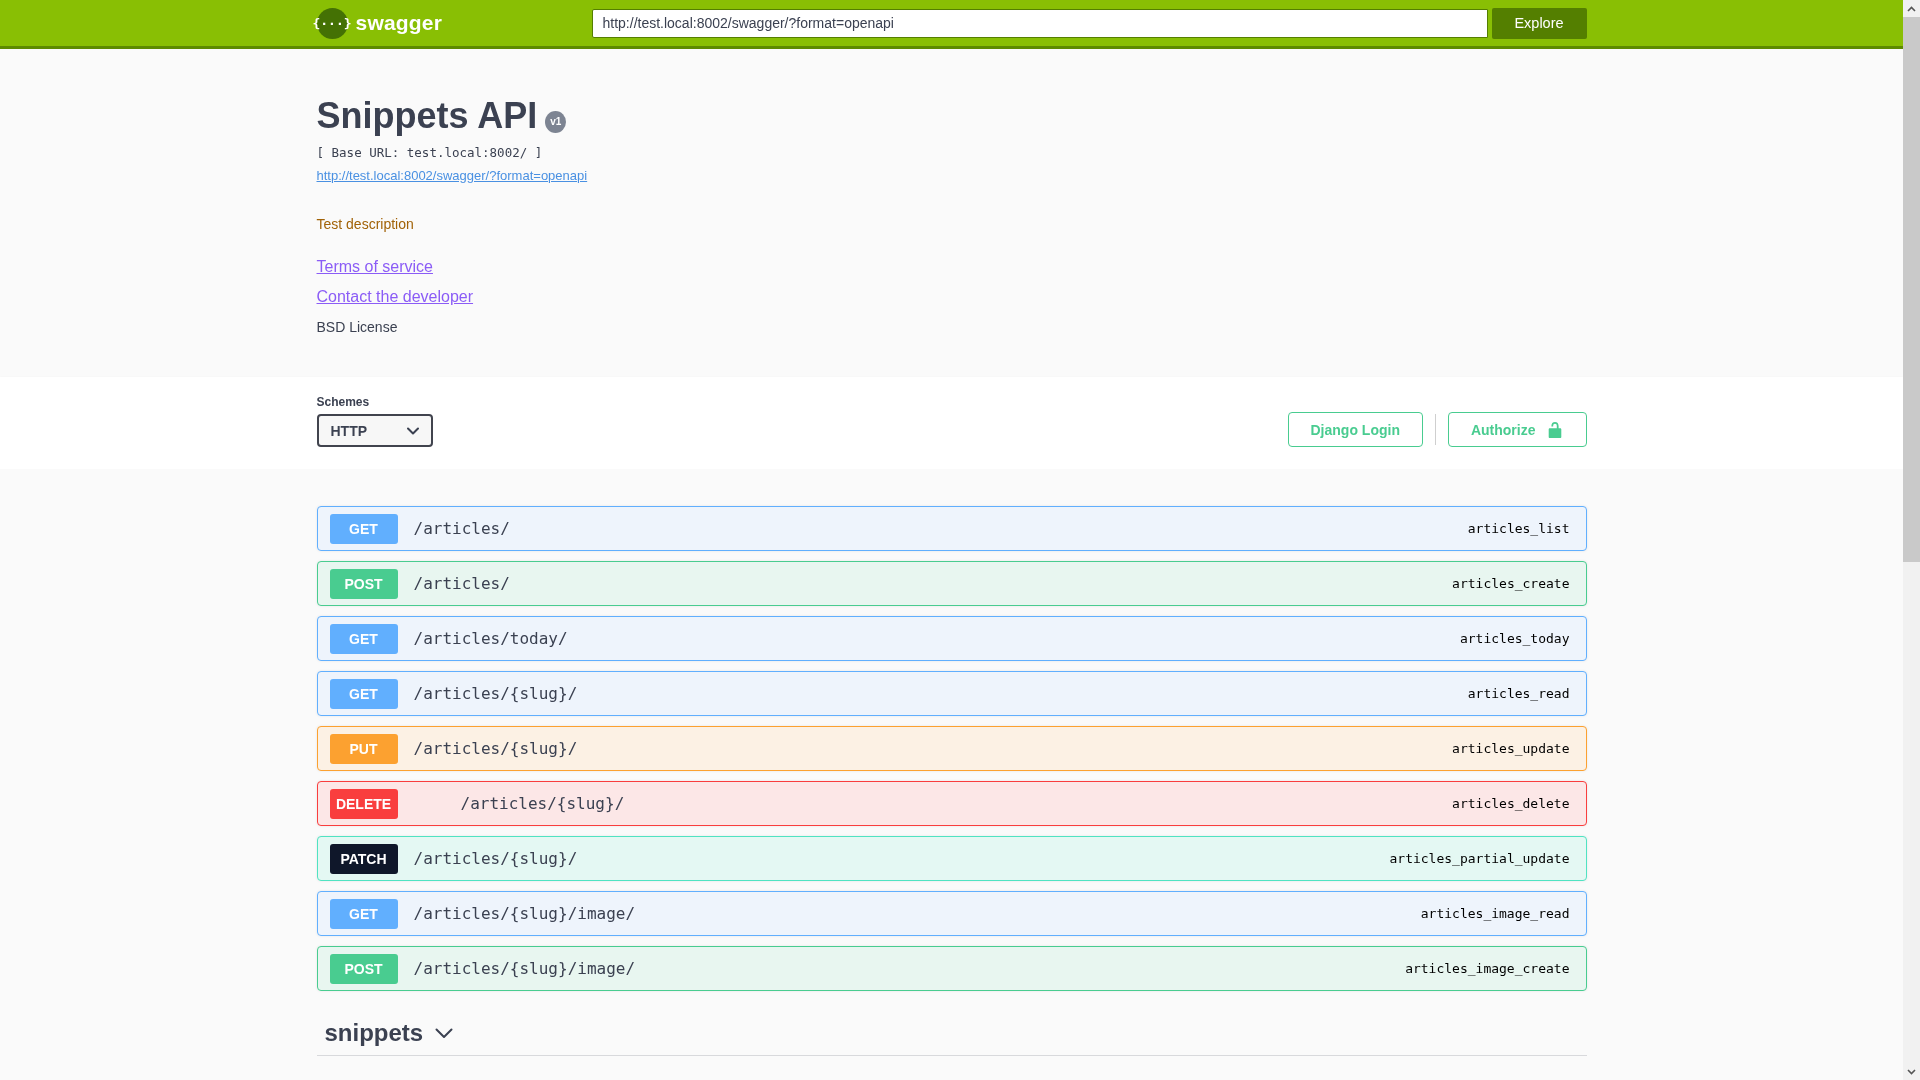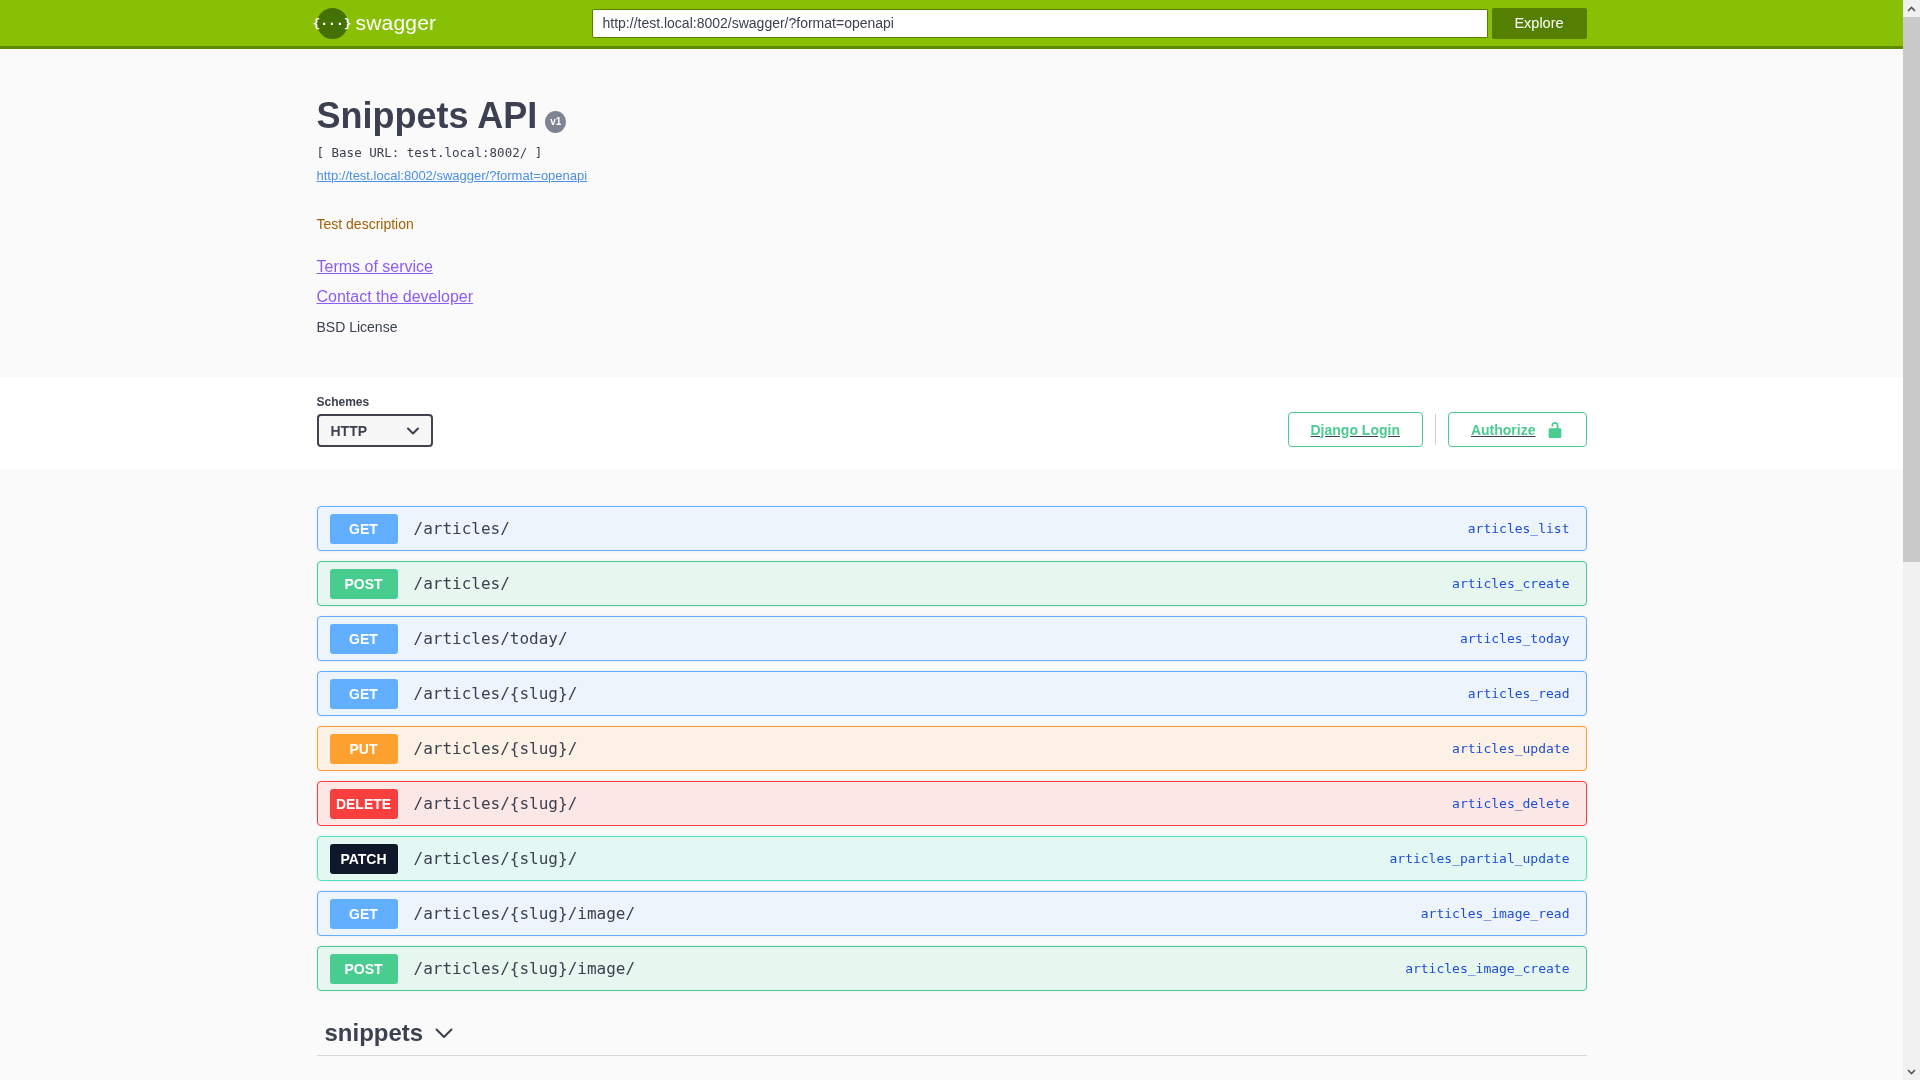--- a/index.html
+++ b/index.html
@@ -7,21 +7,21 @@
               font-family:"Liberation Sans", sans-serif; color:#3b4151; }
   .page { position:relative; width:1903px; height:1080px; }
 
   
   .topbar { height:49px; background:#89bf04; border-bottom:3px solid #5d8a00; }
   .topbar-inner { width:1270px; margin:0 auto; height:46px; display:flex; align-items:center; }
   .brand { display:flex; align-items:center; gap:8px; }
   .logo-circle { width:31px; height:31px; border-radius:50%; background:#447104; color:#ffffff;
                  display:flex; align-items:center; justify-content:center;
                  font-family:"DejaVu Sans Mono", monospace; font-size:13px; font-weight:bold; }
-  .brand-name { color:#ffffff; font-size:21px; font-weight:normal; letter-spacing:.2px; }
+  .brand-name { color:#ffffff; font-size:21px; font-weight:bold; letter-spacing:.2px; }
   .search-group { margin-left:auto; display:flex; align-items:center; }
   .url-input { width:896px; height:29px; border:1px solid #547f00; border-radius:2px 0 0 2px;
                padding:0 10px; font-size:14px; color:#3b4151; background:#ffffff; outline:none;
                font-family:"Liberation Sans", sans-serif; }
   .explore-btn { width:95px; height:31px; margin-left:4px; background:#547f00; color:#ffffff;
                  border:none; border-radius:2px; font-size:14.5px; font-weight:normal; cursor:pointer;
                  font-family:"Liberation Sans", sans-serif; }
 
   
   .hero { background:#fafafa; padding-top:46px; padding-bottom:42px; }
@@ -37,41 +37,41 @@
   .info-link.second { margin-top:12px; }
   .license { margin-top:13px; font-size:14px; color:#3b4151; }
 
   
   .scheme-band { background:#ffffff; box-shadow:0 1px 2px 0 rgba(0,0,0,.15); padding:18px 0 22px 0; }
   .scheme-row { display:flex; align-items:flex-end; justify-content:space-between; }
   .schemes-label { display:block; font-size:12px; font-weight:bold; color:#3b4151; margin-bottom:5px; }
   .scheme-select { width:116px; height:33px; border:2px solid #41444e; border-radius:4px; background:#f7f7f7;
                    display:flex; align-items:center; justify-content:space-between; padding:0 12px;
                    font-size:14px; font-weight:bold; color:#3b4151; cursor:pointer; }
-  .auth-wrapper { display:flex; align-items:center; height:35px;text-decoration:underline; }
+  .auth-wrapper { display:flex; align-items:center; height:35px; }
   .auth-btn { height:35px; border:1.5px solid #49cc90; color:#49cc90; background:transparent;
               border-radius:4px; font-size:14px; font-weight:bold; cursor:pointer; padding:0 22px;
               display:flex; align-items:center; gap:10px; font-family:"Liberation Sans", sans-serif; }
   .btn-divider { width:1px; height:31px; background:#cfcfcf; margin:0 12px; }
 
   
   .ops-area { background:#fafafa; padding-top:28px; }
   .tag-section { margin-bottom:26px; }
   .tag-header { display:flex; align-items:center; gap:12px; cursor:pointer;
                 border-bottom:1px solid rgba(59,65,81,.18); padding:0 0 6px 8px; }
   .tag-title { font-size:24px; font-weight:bold; color:#3b4151; line-height:32px; }
   .rows { margin-top:9px; }
   .op-row { height:45px; border-radius:4px; border:1px solid; display:flex; align-items:center;
             margin-bottom:10px; box-shadow:0 0 3px rgba(0,0,0,.08); cursor:pointer; }
   .method-badge { width:68px; height:30px; margin-left:12px; border-radius:3px; color:#ffffff;
                   font-size:14px; font-weight:bold; display:flex; align-items:center; justify-content:center;
                   flex:none; }
   .op-path { margin-left:16px; font-family:"DejaVu Sans Mono", monospace; font-size:16px; color:#3b4151; }
   .op-id { margin-left:auto; margin-right:16px; font-family:"DejaVu Sans Mono", monospace;
-           font-size:13px; color:#1d4ed8; }
+           font-size:13px; color:#000000; }
 
   
   .scrollbar { position:absolute; top:0; right:-17px; width:17px; height:1080px; background:#f1f1f1; }
   .page-outer { position:relative; width:1903px; }
   .sb-btn { position:absolute; left:0; width:17px; height:17px; background:#f1f1f1;
             display:flex; align-items:center; justify-content:center; cursor:pointer; }
   .sb-up { top:0; } .sb-down { bottom:0; }
   .sb-thumb { position:absolute; left:0; top:17px; width:17px; height:545px; background:#c9c9c9; cursor:pointer; }
 
   svg.chev { display:block; }
@@ -163,21 +163,21 @@
     <span class="op-path">/articles/{slug}/</span>
     <span class="op-id">articles_read</span>
   </div>
 
   <div class="op-row" style="background: rgb(252, 241, 228); border-color: rgb(252, 161, 48);">
     <span class="method-badge" style="background: rgb(252, 161, 48);">PUT</span>
     <span class="op-path">/articles/{slug}/</span>
     <span class="op-id">articles_update</span>
   </div>
 
-  <div class="op-row" style="background: rgb(252, 231, 231); border-color: rgb(249, 62, 62);">
+  <div class="op-row" style="background: rgb(252, 231, 231); border-color: rgb(249, 62, 62); gap: 47px;">
     <span class="method-badge" style="background: rgb(249, 62, 62);">DELETE</span>
     <span class="op-path">/articles/{slug}/</span>
     <span class="op-id">articles_delete</span>
   </div>
 
   <div class="op-row" style="background: rgb(228, 248, 243); border-color: rgb(80, 227, 194);">
     <span class="method-badge" style="background: #0f172a;">PATCH</span>
     <span class="op-path">/articles/{slug}/</span>
     <span class="op-id">articles_partial_update</span>
   </div>

